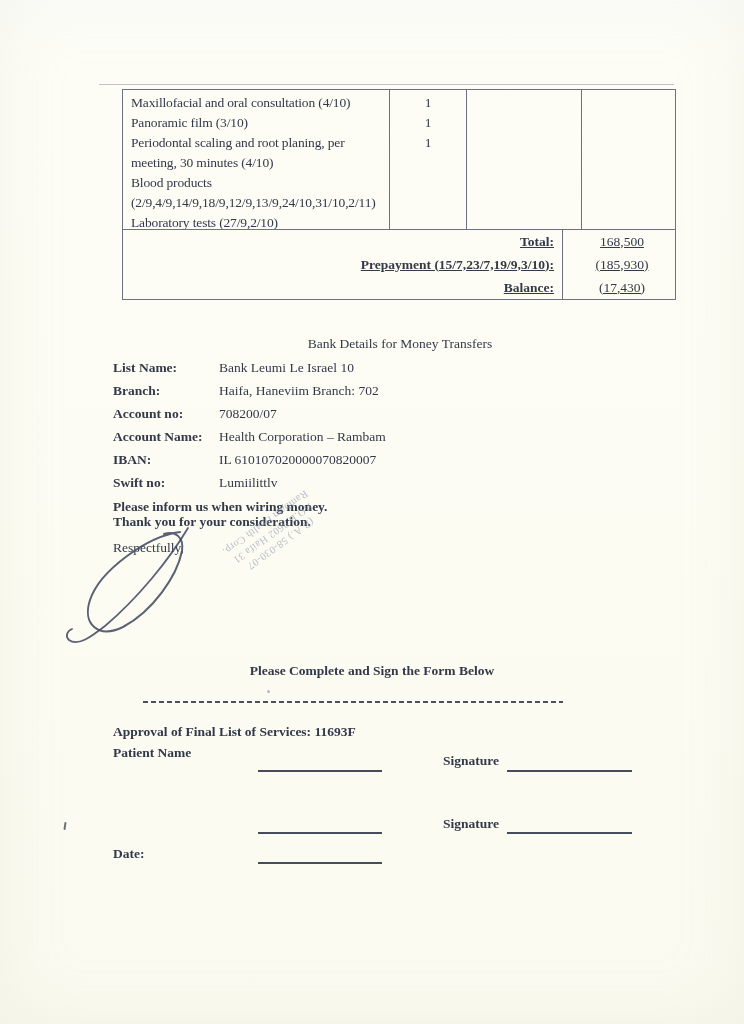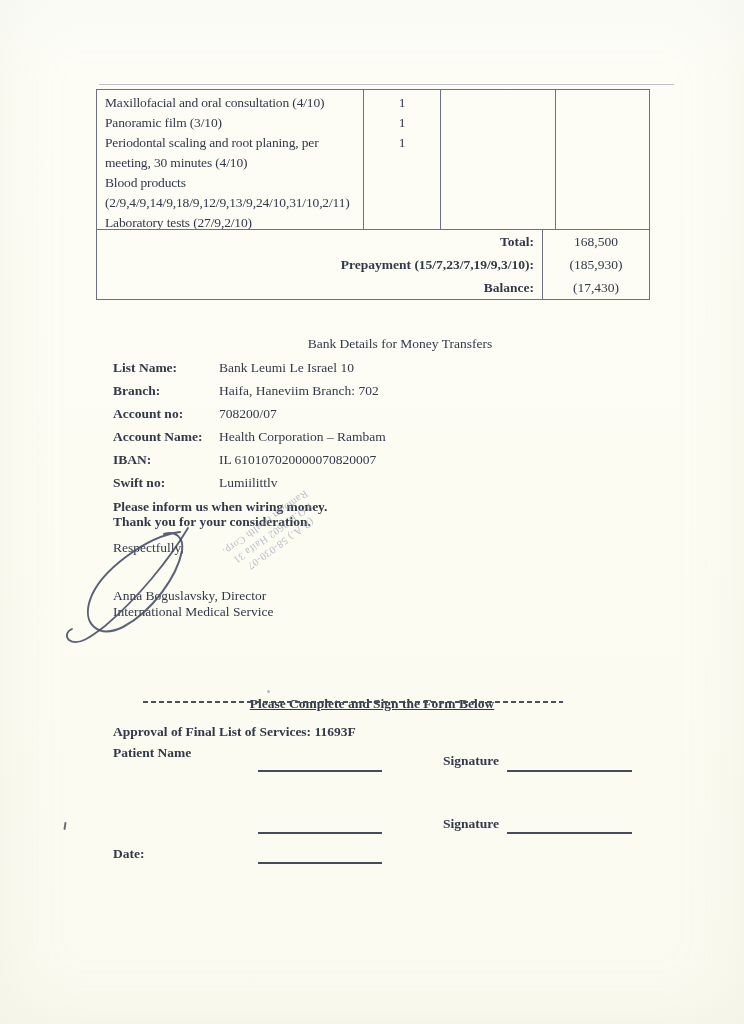--- a/index.html
+++ b/index.html
@@ -19,31 +19,31 @@
     font-size:13.5px;color:var(--ink);
     overflow:hidden;
   }
   .abs{position:absolute;}
   .centered{left:0;width:744px;text-align:center;}
 
   
   .pre-table-line{left:99px;top:84px;width:575px;height:1px;background:var(--faint);}
 
   
-  .tbl{left:96px;top:89px;width:554px;}
+  .tbl{left:122px;top:89px;width:554px;}
   .tbl-body{display:flex;border:1.5px solid var(--line);height:141px;box-sizing:border-box;}
   .col{box-sizing:border-box;}
   .col-desc{width:267px;border-right:1px solid var(--line);padding:3px 2px 0 8px;line-height:20px;white-space:nowrap;letter-spacing:-0.15px;overflow:hidden;}
   .col-qty{width:77px;border-right:1px solid var(--line);text-align:center;line-height:20px;padding-top:3px;}
   .col-c3{width:115px;border-right:1px solid var(--line);}
   .col-c4{flex:1;}
   .tbl-totals{border:1.5px solid var(--line);border-top:none;box-sizing:border-box;}
-  .t-row{display:flex;height:23px;}
+  .t-row{display:flex;height:23px;text-decoration:underline;}
   .t-label{flex:1;text-align:right;padding-right:8px;font-weight:bold;display:flex;align-items:center;justify-content:flex-end;}
-  .t-value{width:106px;border-left:1px solid var(--line);display:flex;align-items:center;justify-content:center;}
+  .t-value{width:106px;border-left:1px solid var(--line);display:flex;align-items:center;justify-content:center;padding-left:6px;}
 
   
   .bank-heading{top:336px;font-weight:normal;padding-left:28px;}
   .bank-rows{left:113px;top:360px;}
   .b-row{display:flex;height:16px;margin-bottom:7px;}
   .b-label{width:106px;font-weight:bold;}
   .notes{left:113px;top:500px;line-height:14.5px;font-weight:bold;}
 
   
   .salutation{left:113px;top:540px;}
@@ -51,21 +51,21 @@
   .sig-svg{left:60px;top:518px;z-index:3;}
   .stamp{
     left:188px;top:514px;width:170px;z-index:2;
     transform:rotate(144deg);
     color:#8e96aa;opacity:0.62;
     font-size:10.5px;line-height:13px;letter-spacing:0.4px;
     text-align:center;
   }
 
   
-  .form-heading{top:696px;font-weight:bold;text-decoration:underline;}
+  .form-heading{top:663px;font-weight:bold;}
   .dashed-line{left:143px;top:701px;width:420px;height:2px;
     background:repeating-linear-gradient(90deg,#4a5160 0px,#4a5160 5px,transparent 5px,transparent 8px);}
   .approval{left:113px;top:724px;font-weight:bold;}
   .f-label{font-weight:bold;}
   .underline{height:1.5px;background:var(--ul);}
 
   .speck1{left:64px;top:822px;width:2px;height:8px;background:#3a4050;border-radius:2px;transform:rotate(8deg);opacity:.75;}
   .speck2{left:267px;top:690px;width:3px;height:3px;background:#9aa0ac;border-radius:50%;opacity:.7;}
 </style>
 </head>
@@ -150,24 +150,20 @@
     <path d="M 120 14 C 88 18, 40 52, 30 82 C 22 106, 38 121, 63 109 C 93 93, 117 58, 122 33 C 124 20, 116 12, 104 16" fill="none" stroke="#434b63" stroke-width="2" stroke-linecap="round" opacity="0.88"></path>
     <path d="M 128 10 C 109 42, 78 80, 45 108 C 32 118, 18 129, 9 122 C 5 118, 7 113, 12 111" fill="none" stroke="#434b63" stroke-width="1.8" stroke-linecap="round" opacity="0.88"></path>
   </svg>
 
   <div class="abs stamp">
     <div>(R.A.) 58-030-07</div>
     <div>P.O.B 9602 Haifa 31</div>
     <div>Rambam Health Corp.</div>
   </div>
 
-  <div class="abs signer">
-    <div>Anna Boguslavsky, Director</div>
-    <div>International Medical Service</div>
-  </div>
 
   <div class="abs centered form-heading">Please Complete and Sign the Form Below</div>
   <div class="abs dashed-line"></div>
   <div class="abs approval">Approval of Final List of Services: 11693F</div>
 
   <div class="abs f-label" style="left:113px;top:745px;">Patient Name</div>
   <div class="abs underline" style="left:258px;top:770px;width:124px;"></div>
   <div class="abs f-label" style="left:443px;top:753px;">Signature</div>
   <div class="abs underline" style="left:507px;top:770px;width:125px;"></div>
 

